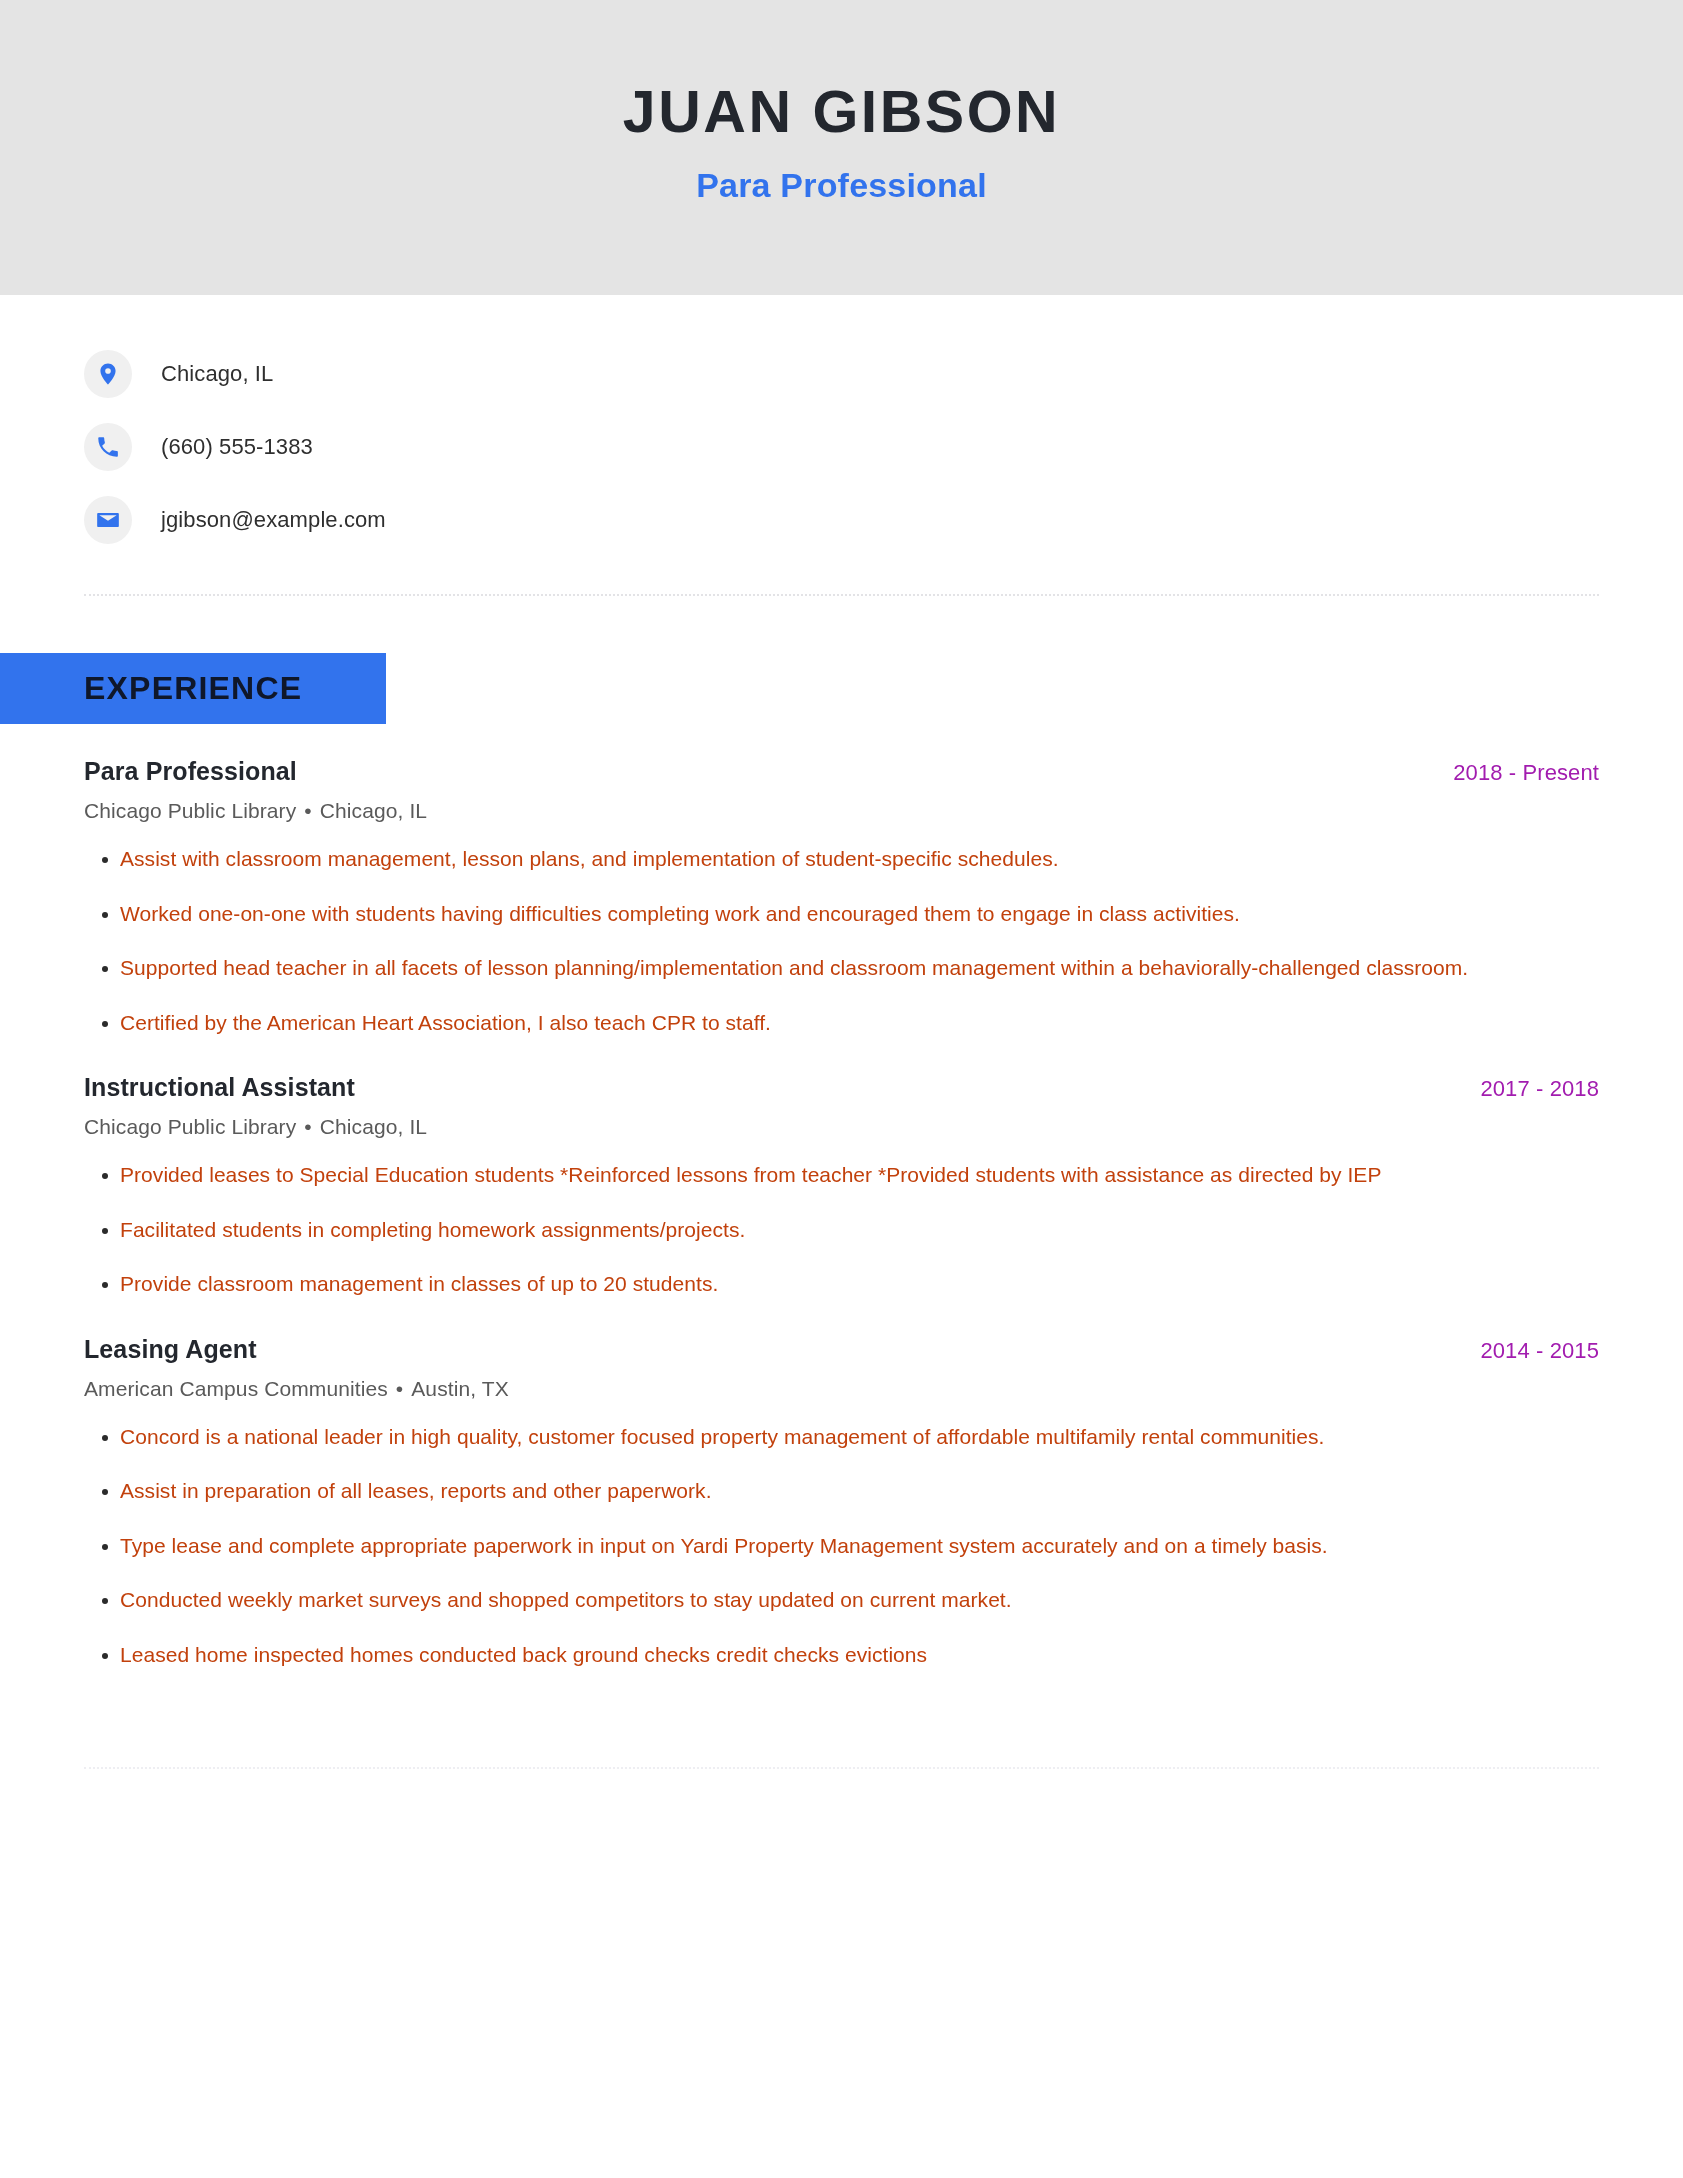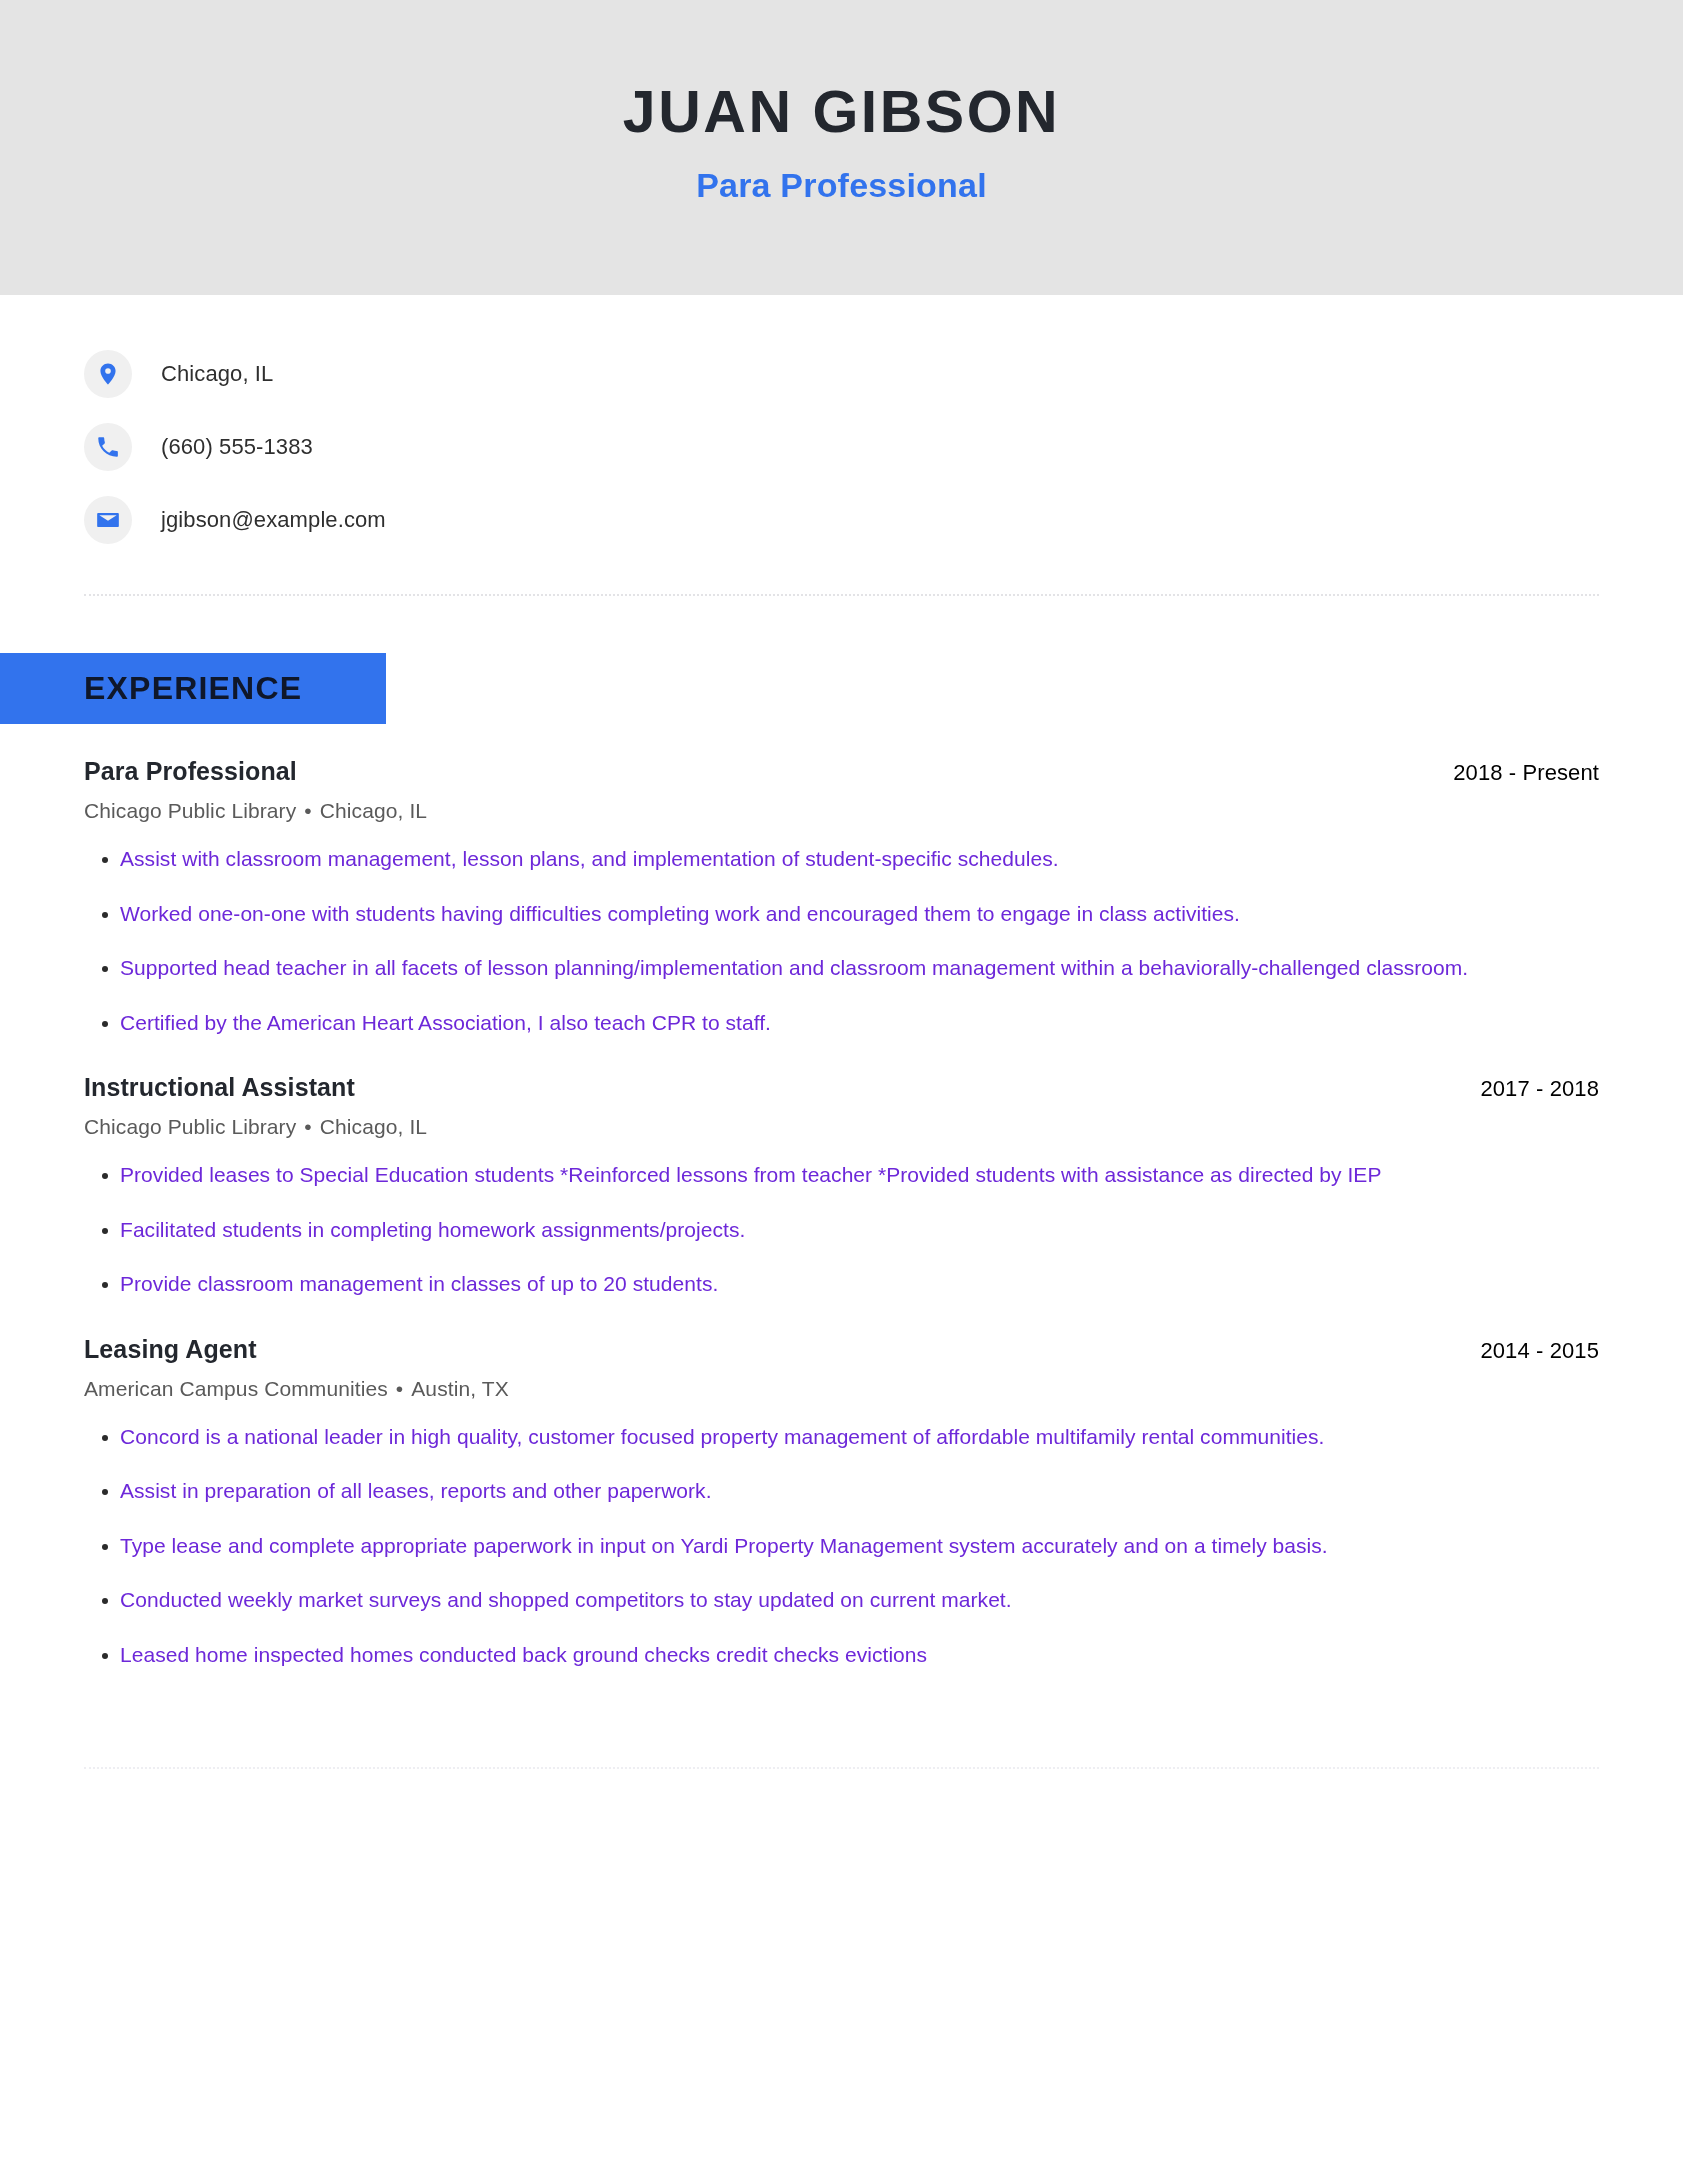--- a/index.html
+++ b/index.html
@@ -124,21 +124,21 @@
 
   .job-title {
     font-size: 25px;
     font-weight: 700;
     color: #23272e;
     letter-spacing: 0.1px;
   }
 
   .job-dates {
     font-size: 22px;
-    color: #000000;
+    color: #a21caf;
     letter-spacing: 0.1px;
     white-space: nowrap;
   }
 
   .job-meta {
     margin-top: 13px;
     font-size: 21px;
     color: #5a5a5a;
     letter-spacing: 0.1px;
   }
@@ -148,21 +148,21 @@
   .bullets {
     margin-top: 20px;
     list-style: none;
   }
 
   .bullets li {
     position: relative;
     padding-left: 36px;
     font-size: 21px;
     line-height: 1.55;
-    color: #6d28d9;
+    color: #c2410c;
     margin-bottom: 22px;
     letter-spacing: 0.05px;
     max-width: 1411px;
   }
 
   .bullets li:last-child { margin-bottom: 0; }
 
   .bullets li::before {
     content: "";
     position: absolute;

